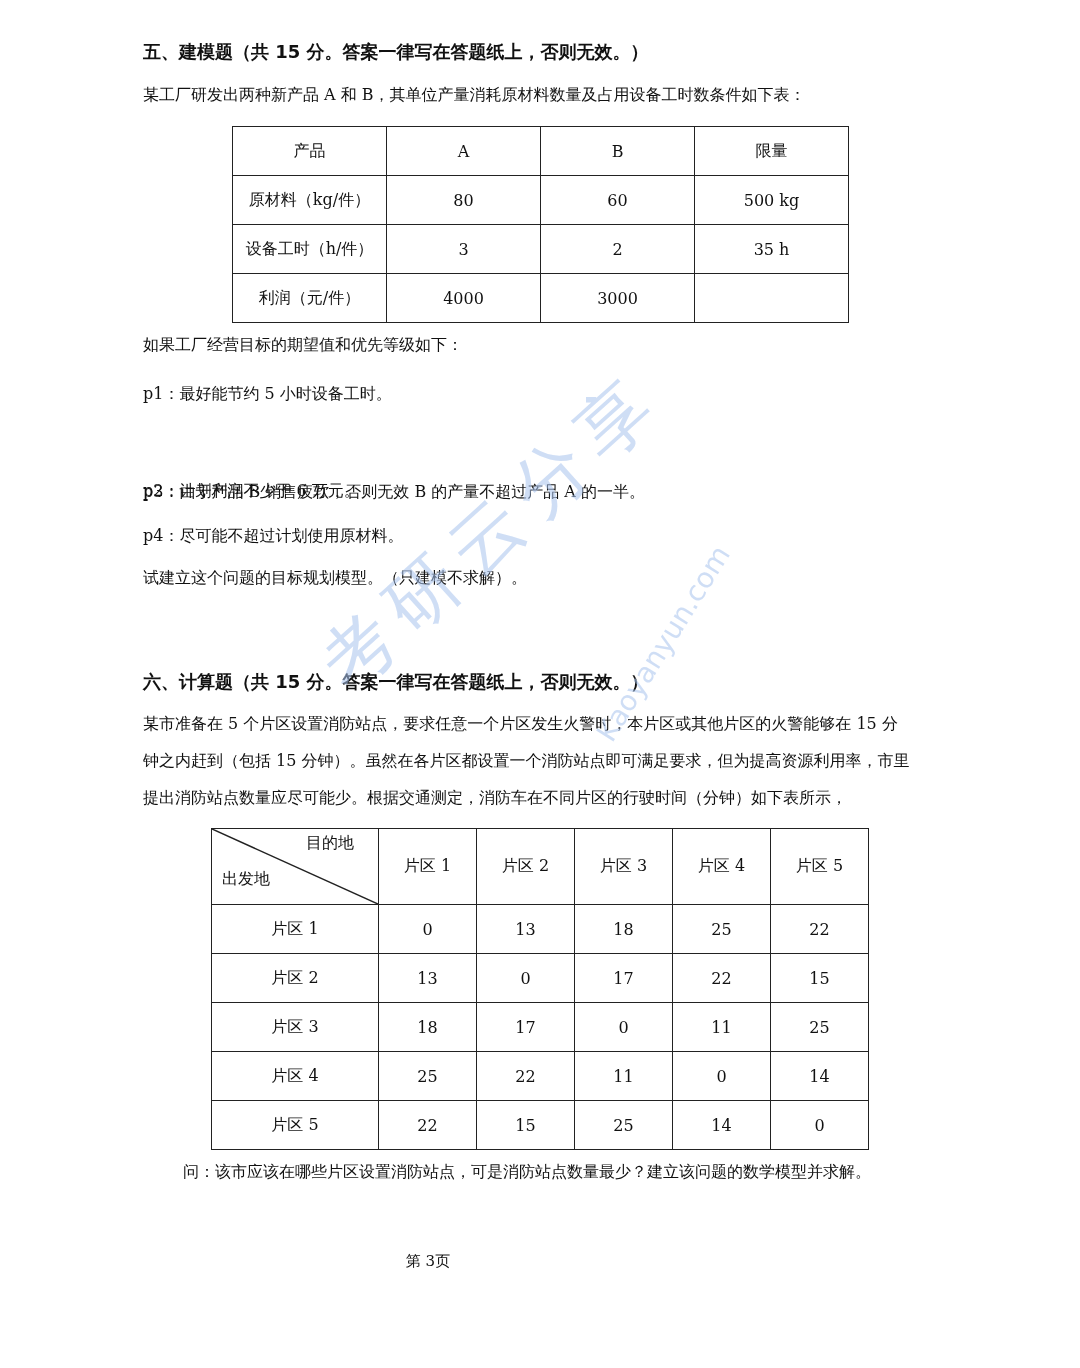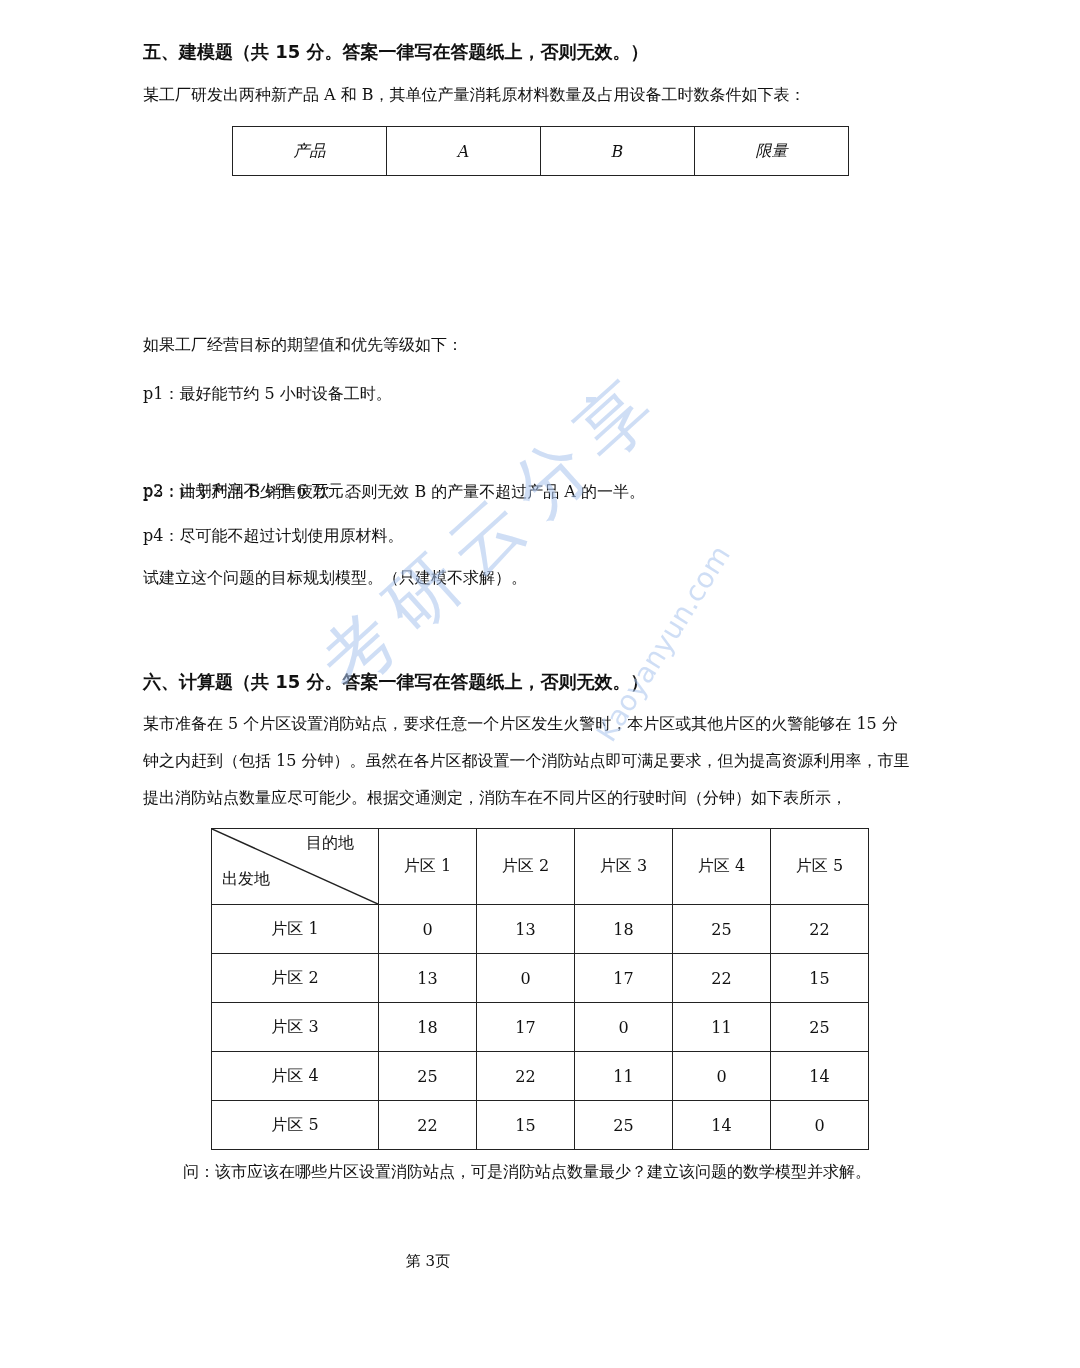--- a/index.html
+++ b/index.html
@@ -6,21 +6,21 @@
   body {
     width: 1080px; height: 1368px; position: relative; overflow: hidden;
     font-family: "DejaVu Serif", "Liberation Serif", serif;
     color: #111;
   }
   .line { position: absolute; left: 143px; font-size: 16px; white-space: nowrap; }
   .heading { font-family: "DejaVu Sans", "Liberation Sans", sans-serif; font-weight: bold; font-size: 18px; }
   table.grid { position: absolute; border-collapse: collapse; font-size: 16px; }
   table.grid td { border: 1.5px solid #222; text-align: center; vertical-align: middle; padding: 0; }
   .t1 { left: 232px; top: 126px; width: 617px; }
-  .t1 td { height: 48px; width: 154px; font-style: italic; }
+  .t1 td { height: 48px; width: 154px; }
   .t2 { left: 211px; top: 828px; width: 658px; }
   .t2 td { height: 48px; }
   .t2 tr.head td { height: 75px; }
   .diag { position: relative; width: 166px; height: 75px; }
   .diag svg { position: absolute; left: 0; top: 0; }
   .diag .dest { position: absolute; right: 24px; top: 4px; }
   .diag .orig { position: absolute; left: 10px; bottom: 14px; }
   .footer { position: absolute; top: 1252px; left: 0; width: 856px; text-align: center; font-size: 15px; }
   .watermark {
     position: absolute; left: 300px; top: 520px; width: 520px; height: 320px;
@@ -35,20 +35,38 @@
 <div class="line heading" style="top:40px;">五、建模题（共 15 分。答案一律写在答题纸上，否则无效。）</div>
 <div class="line" style="top:85px;text-align:center;">某工厂研发出两种新产品 A 和 B，其单位产量消耗原材料数量及占用设备工时数条件如下表：</div>
 
 <table class="grid t1">
   <tbody>
       <tr>
     <td>产品</td>
     <td>A</td>
     <td>B</td>
     <td>限量</td>
+  </tr>
+  <tr>
+    <td>原材料（kg/件）</td>
+    <td>80</td>
+    <td>60</td>
+    <td>500 kg</td>
+  </tr>
+  <tr>
+    <td>设备工时（h/件）</td>
+    <td>3</td>
+    <td>2</td>
+    <td>35 h</td>
+  </tr>
+  <tr>
+    <td>利润（元/件）</td>
+    <td>4000</td>
+    <td>3000</td>
+    <td></td>
   </tr>
 </tbody>
   </table>
 
 <div class="line" style="top:335px;">如果工厂经营目标的期望值和优先等级如下：</div>
 <div class="line" style="top:384px;text-align:right;">p1：最好能节约 5 小时设备工时。</div>
 <div class="line" style="top:433px;margin-top:48px;">p2：计划利润不少于 6 万元。</div>
 <div class="line" style="top:482px;">p3：由于产品 B 销售疲软，否则无效 B 的产量不超过产品 A 的一半。</div>
 <div class="line" style="top:526px;">p4：尽可能不超过计划使用原材料。</div>
 <div class="line" style="top:568px;">试建立这个问题的目标规划模型。（只建模不求解）。</div>

